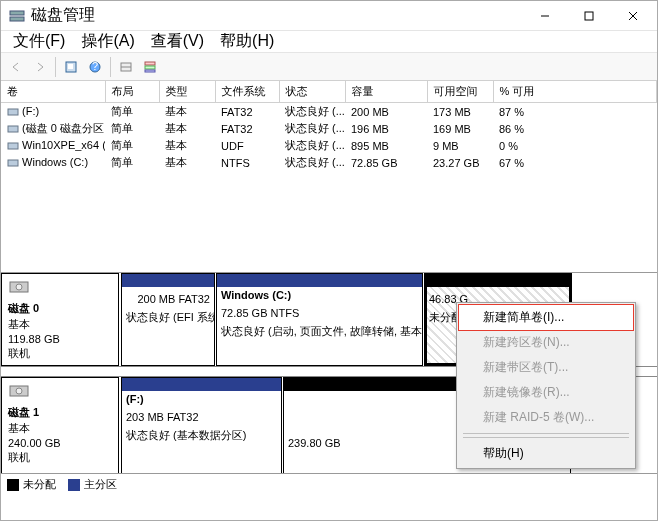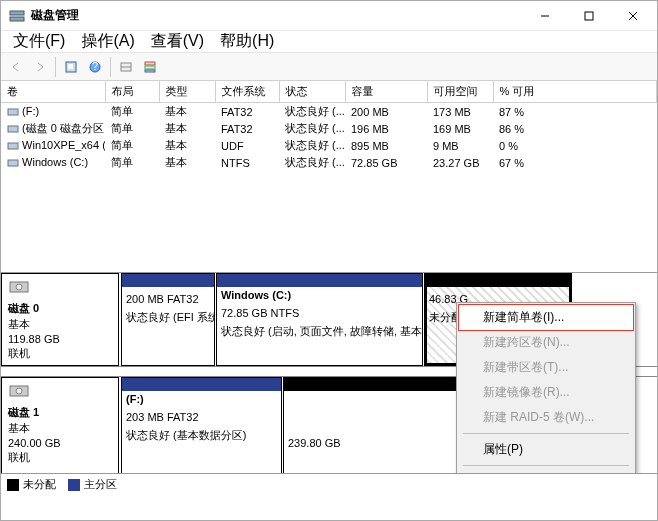--- a/index.html
+++ b/index.html
@@ -1,19 +1,19 @@
 <!DOCTYPE html>
 <html><head>
 <meta charset="utf-8">
 <style>
 * { box-sizing: border-box; margin: 0; padding: 0; font-family: "Microsoft YaHei", "SimSun", Arial, sans-serif; font-size: 11px; }
 body { background: #fff; width: 658px; height: 521px; overflow: hidden; border: 1px solid #aaa; }
 .titlebar { height: 30px; display: flex; align-items: center; padding: 0 2px 0 8px; border-bottom: 1px solid #e5e5e5; }
 .titlebar .icon { width: 16px; height: 16px; margin-right: 6px; }
-.titlebar .title { flex: 1; font-size: 12px; font-weight: bold; }
+.titlebar .title { flex: 1; font-size: 16px; }
 .titlebar .winbtn { width: 44px; height: 28px; display: flex; align-items: center; justify-content: center; color: #222; }
 .menubar { height: 22px; display: flex; align-items: center; padding: 0 4px; border-bottom: 1px solid #e5e5e5; }
 .menubar span { padding: 2px 8px; font-size: 16px; }
 .toolbar { height: 28px; display: flex; align-items: center; padding: 2px 4px; border-bottom: 1px solid #d0d0d0; gap: 2px; background: #f8f8f8; }
 .toolbar .tbtn { width: 22px; height: 22px; display: flex; align-items: center; justify-content: center; border: 1px solid transparent; opacity: .5; }
 .toolbar .tbtn.enabled { opacity: 1; }
 .toolbar .sep { width: 1px; height: 20px; background: #ccc; margin: 0 2px; }
 .list-pane { height: 192px; overflow: auto; border-bottom: 1px solid #999; }
 table.vol { width: 100%; border-collapse: collapse; table-layout: fixed; }
 table.vol th { text-align: left; font-weight: normal; background: #fff; border-right: 1px solid #d0d0d0; border-bottom: 1px solid #d0d0d0; padding: 3px 6px; font-size: 11px; white-space: nowrap; overflow: hidden; }
@@ -203,21 +203,21 @@
           <div class="dicon"><svg width="22" height="18">
               <rect x="2" y="4" width="18" height="10" fill="#ccc" stroke="#777"></rect>
               <circle cx="11" cy="9" r="3" fill="#eee" stroke="#888"></circle>
             </svg></div>
           <div class="dname">磁盘 0</div>
           <div>基本</div>
           <div>119.88 GB</div>
           <div>联机</div>
         </div>
         <div class="disk-parts">
-          <div class="part" style="width: 94px;">
+          <div class="part" style="width: 94px; text-align: right;">
             <div class="stripe primary"></div>
             <div class="plabel"><b></b></div>
             <div class="plabel">200 MB FAT32</div>
             <div class="plabel">状态良好 (EFI 系统分区)</div>
           </div>
           <div class="part" style="width: 207px;">
             <div class="stripe primary"></div>
             <div class="plabel"><b>Windows  (C:)</b></div>
             <div class="plabel">72.85 GB NTFS</div>
             <div class="plabel">状态良好 (启动, 页面文件, 故障转储, 基本数据分区)</div>
@@ -260,21 +260,20 @@
       <div class="disk-spacer"></div>
     </div>
 
   <div class="ctx-menu" id="ctx" style="left:455px; top:29px;">
       <div class="mi enabled hover">新建简单卷(I)...</div>
       <div class="mi">新建跨区卷(N)...</div>
       <div class="mi">新建带区卷(T)...</div>
       <div class="mi">新建镜像卷(R)...</div>
       <div class="mi">新建 RAID-5 卷(W)...</div>
       <div class="msep"></div>
-      <div class="mi enabled">属性(P)</div>
       <div class="msep"></div>
       <div class="mi enabled">帮助(H)</div>
     </div>
 </div>
 
 <div class="legend">
   <span><span class="sw" style="background:#000"></span><span>未分配</span></span>
   <span><span class="sw" style="background:#2a3f8f"></span><span>主分区</span></span>
 </div>
 

